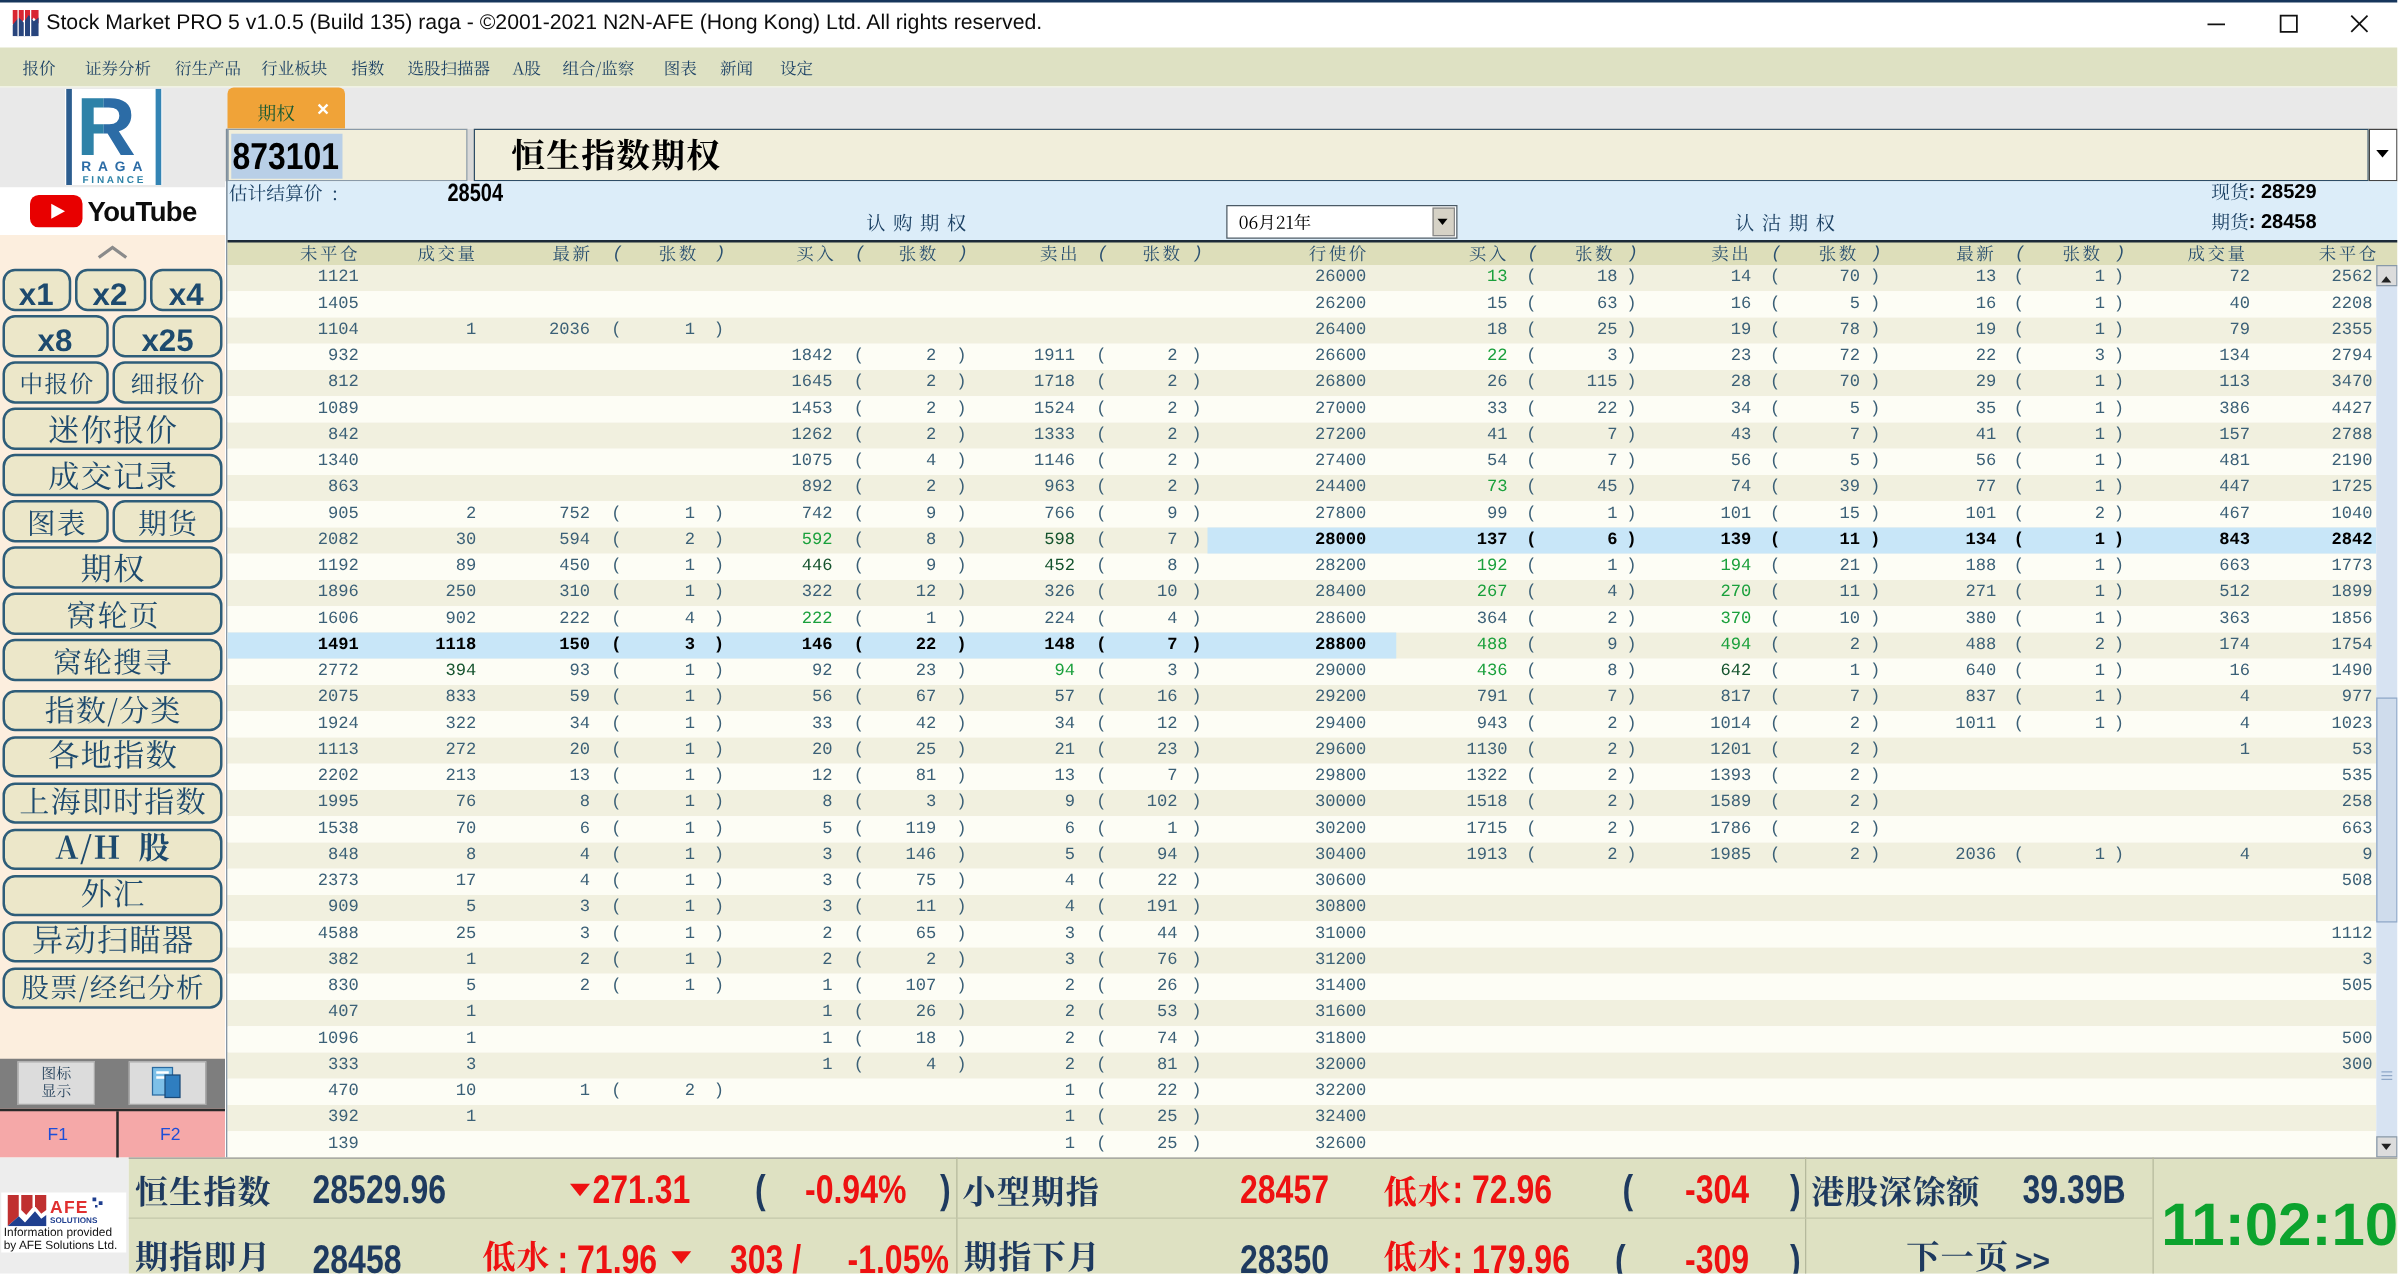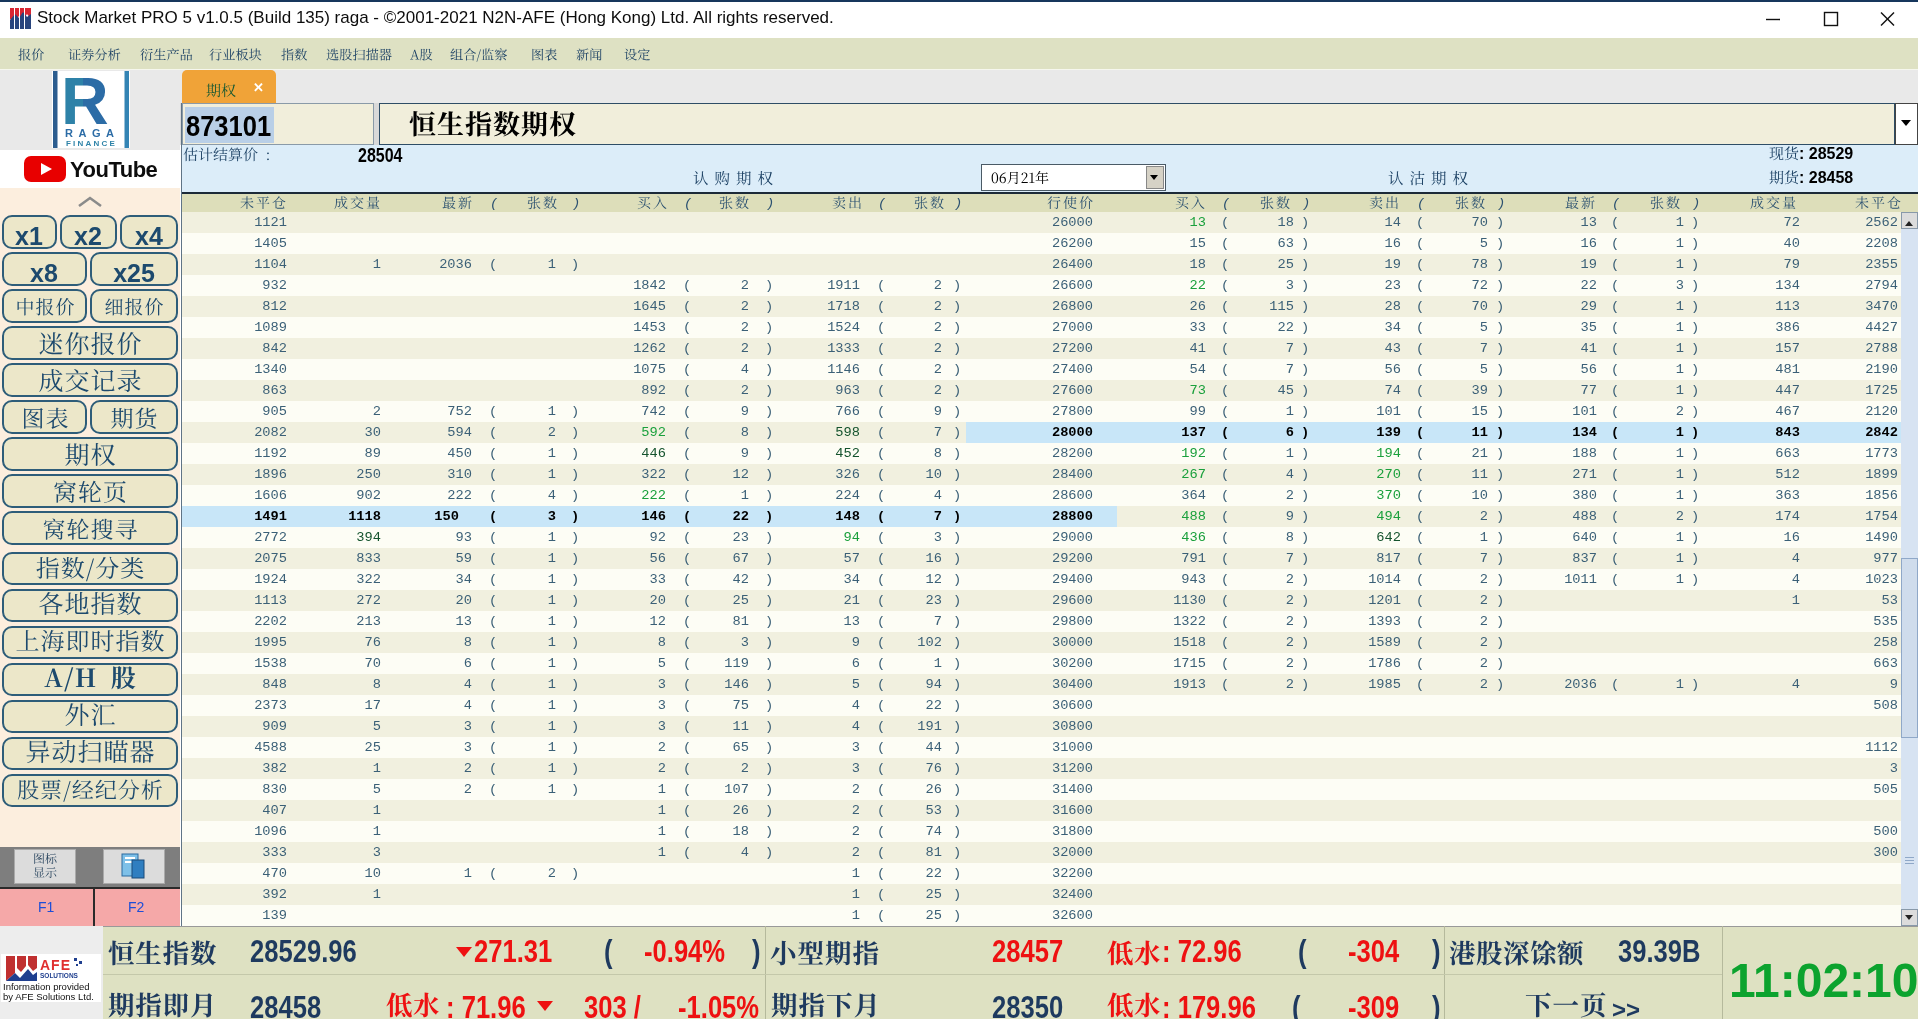--- a/index.html
+++ b/index.html
@@ -388,21 +388,21 @@
 <div class="tr ro" style="top:380px">
     <i class="v" style="left:18px;width:87px">863</i>
     <i class="v" style="left:408px;width:76px">892</i>
     <i class="v" style="left:516px;width:51px">2</i>
     <i class="v" style="left:602px;width:76px">963</i>
     <i class="v" style="left:709px;width:51px">2</i>
     <i class="p" style="left:501px">(</i>
     <i class="p" style="left:583px">)</i>
     <i class="p" style="left:695px">(</i>
     <i class="p" style="left:771px">)</i>
-    <i class="v" style="left:838px;width:73px">27600</i>
+    <i class="v" style="left:838px;width:73px">24400</i>
     <i class="v g" style="left:948px;width:76px">73</i>
     <i class="v" style="left:1061px;width:51px">45</i>
     <i class="v" style="left:1143px;width:76px">74</i>
     <i class="v" style="left:1255px;width:51px">39</i>
     <i class="v" style="left:1339px;width:76px">77</i>
     <i class="v" style="left:1451px;width:51px">1</i>
     <i class="v" style="left:1533px;width:85px">447</i>
     <i class="v" style="left:1628px;width:88px">1725</i>
     <i class="p" style="left:1039px">(</i>
     <i class="p" style="left:1119px">)</i>
@@ -427,21 +427,21 @@
     <i class="p" style="left:695px">(</i>
     <i class="p" style="left:771px">)</i>
     <i class="v" style="left:838px;width:73px">27800</i>
     <i class="v" style="left:948px;width:76px">99</i>
     <i class="v" style="left:1061px;width:51px">1</i>
     <i class="v" style="left:1143px;width:76px">101</i>
     <i class="v" style="left:1255px;width:51px">15</i>
     <i class="v" style="left:1339px;width:76px">101</i>
     <i class="v" style="left:1451px;width:51px">2</i>
     <i class="v" style="left:1533px;width:85px">467</i>
-    <i class="v" style="left:1628px;width:88px">2120</i>
+    <i class="v" style="left:1628px;width:88px">1040</i>
     <i class="p" style="left:1039px">(</i>
     <i class="p" style="left:1119px">)</i>
     <i class="p" style="left:1234px">(</i>
     <i class="p" style="left:1314px">)</i>
     <i class="p" style="left:1429px">(</i>
     <i class="p" style="left:1509px">)</i>
   </div>
 <div class="tr ro" style="top:422px">
     <b class="hl" style="left:784px;width:935px"></b>
     <i class="v" style="left:18px;width:87px">2082</i>
@@ -564,21 +564,21 @@
     <i class="p" style="left:1119px">)</i>
     <i class="p" style="left:1234px">(</i>
     <i class="p" style="left:1314px">)</i>
     <i class="p" style="left:1429px">(</i>
     <i class="p" style="left:1509px">)</i>
   </div>
 <div class="tr ro" style="top:506px">
     <b class="hl" style="left:0;width:935px"></b>
     <i class="v k" style="left:18px;width:87px">1491</i>
     <i class="v k" style="left:118px;width:81px">1118</i>
-    <i class="v k" style="left:200px;width:77px">150</i>
+    <i class="v k" style="left:213px;width:77px">150</i>
     <i class="v k" style="left:323px;width:51px">3</i>
     <i class="v k" style="left:408px;width:76px">146</i>
     <i class="v k" style="left:516px;width:51px">22</i>
     <i class="v k" style="left:602px;width:76px">148</i>
     <i class="v k" style="left:709px;width:51px">7</i>
     <i class="p k" style="left:307px">(</i>
     <i class="p k" style="left:389px">)</i>
     <i class="p k" style="left:501px">(</i>
     <i class="p k" style="left:583px">)</i>
     <i class="p k" style="left:695px">(</i>

